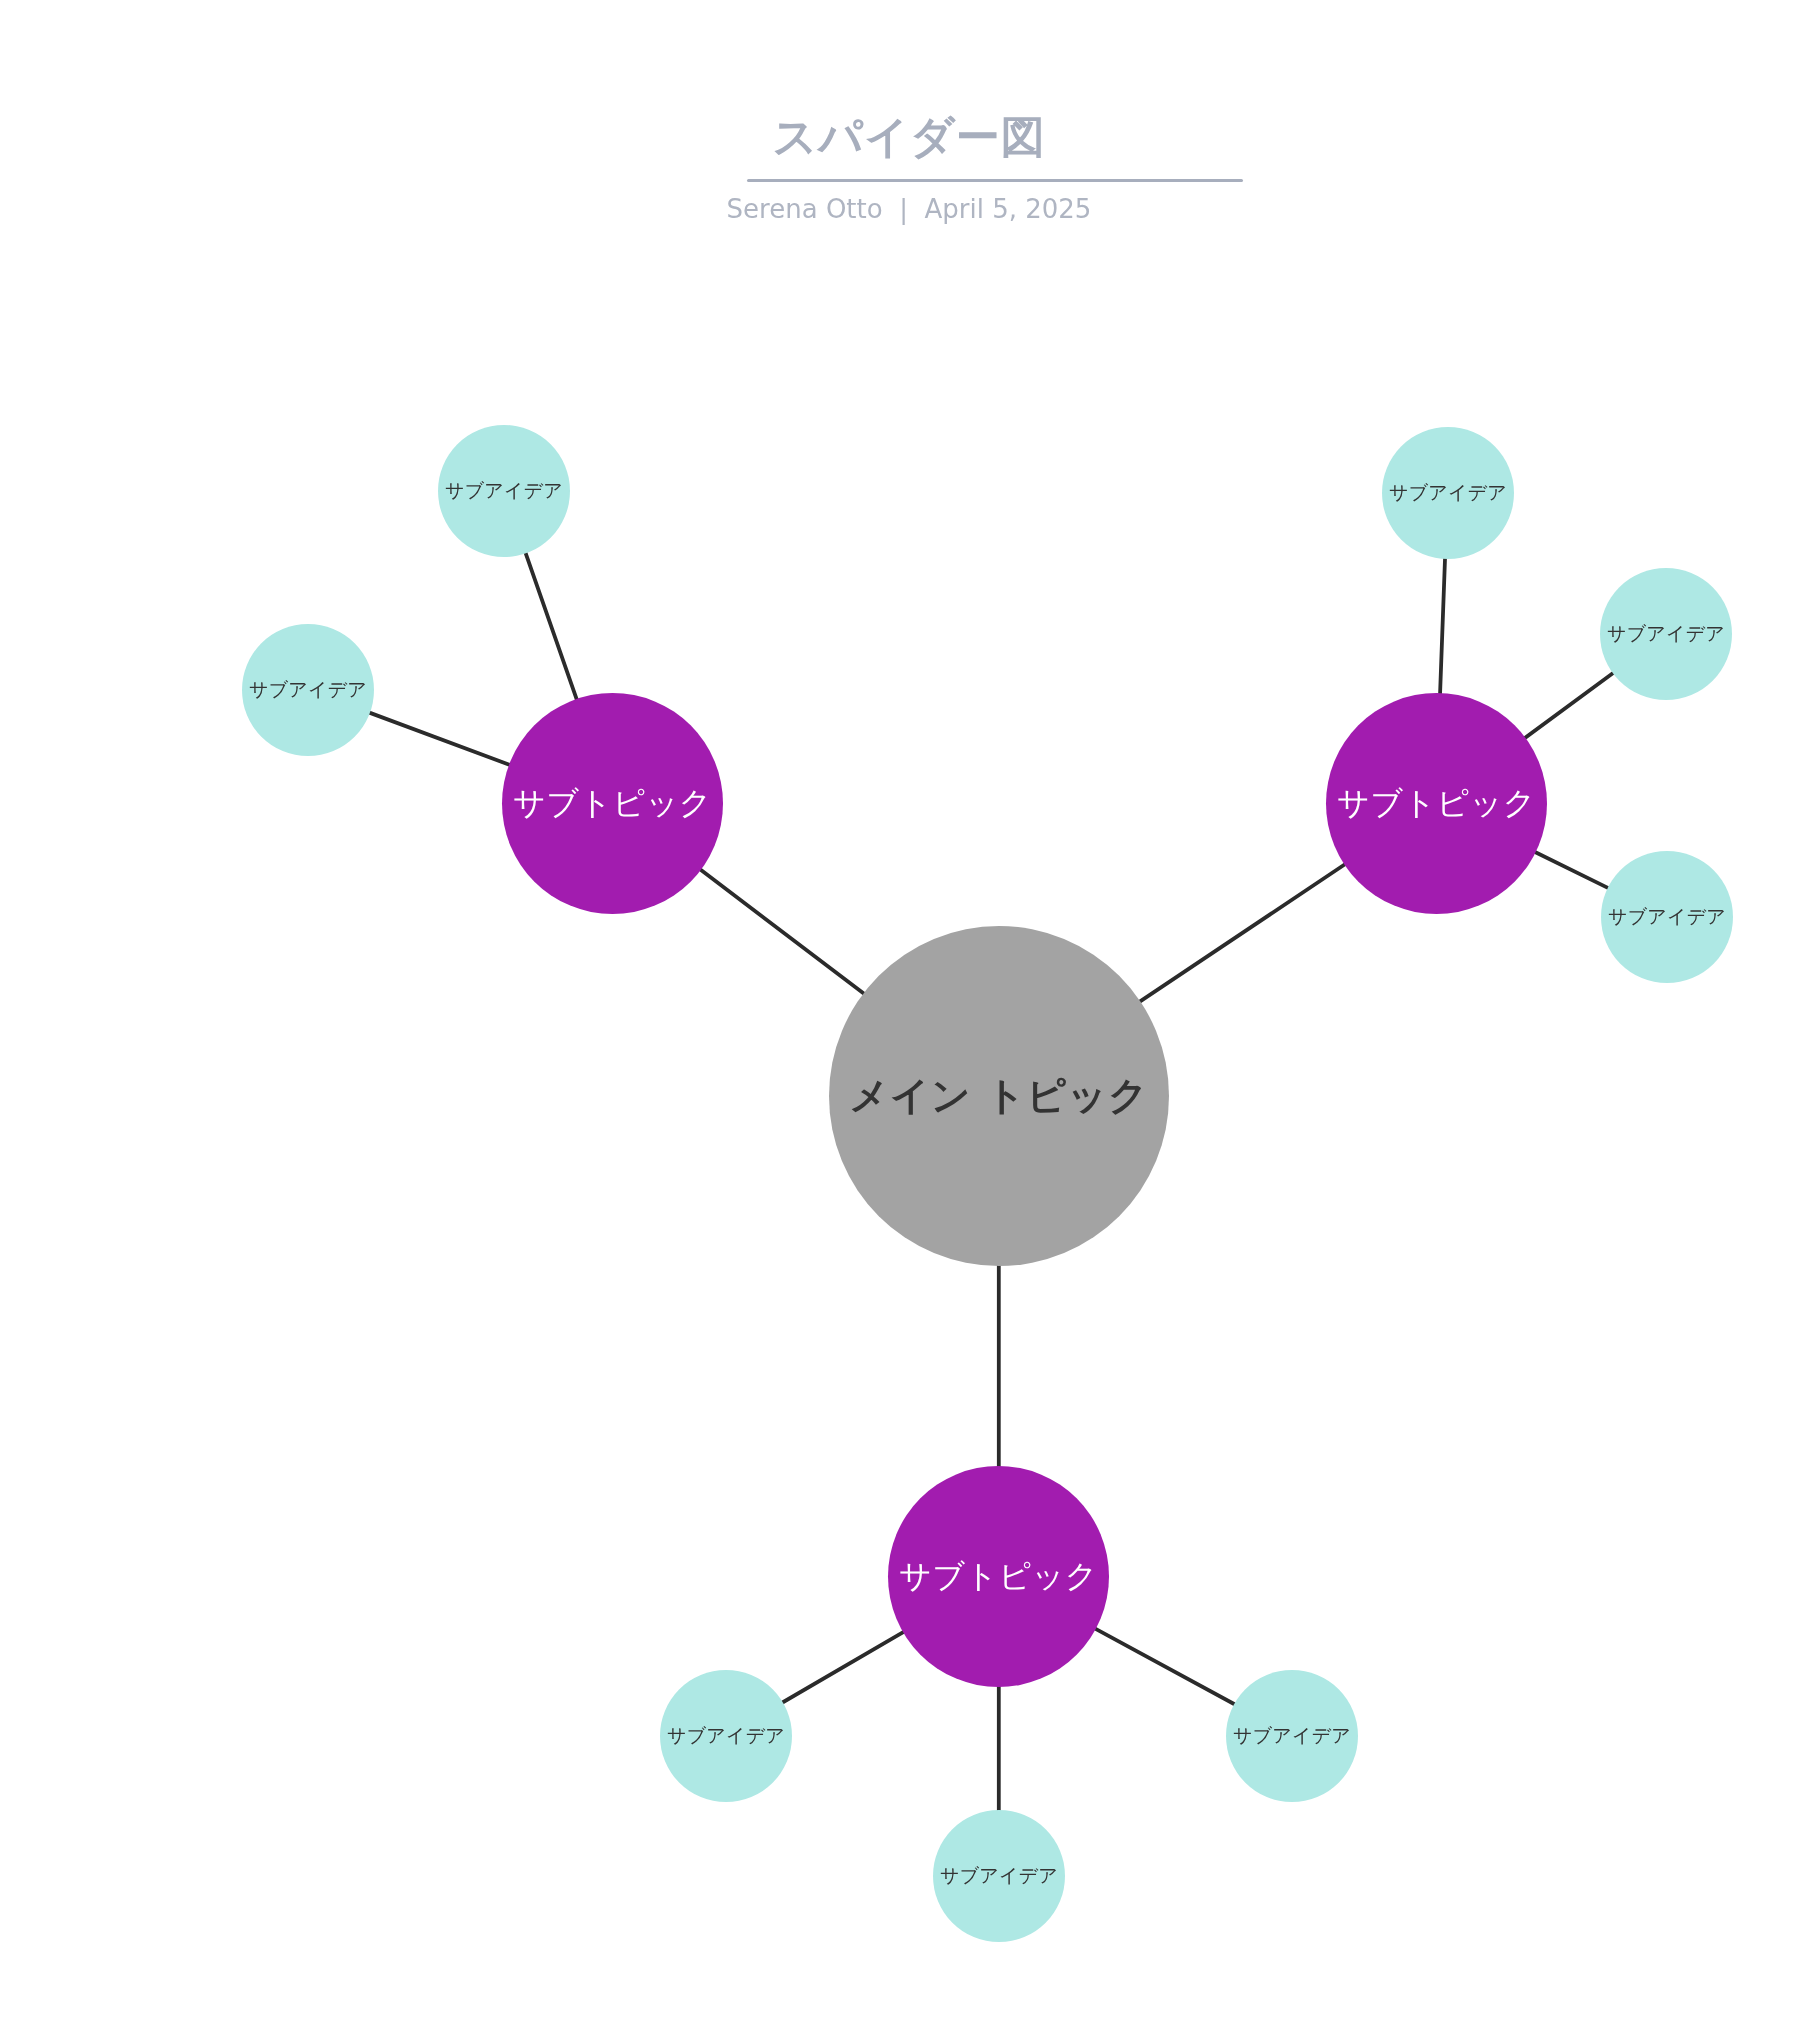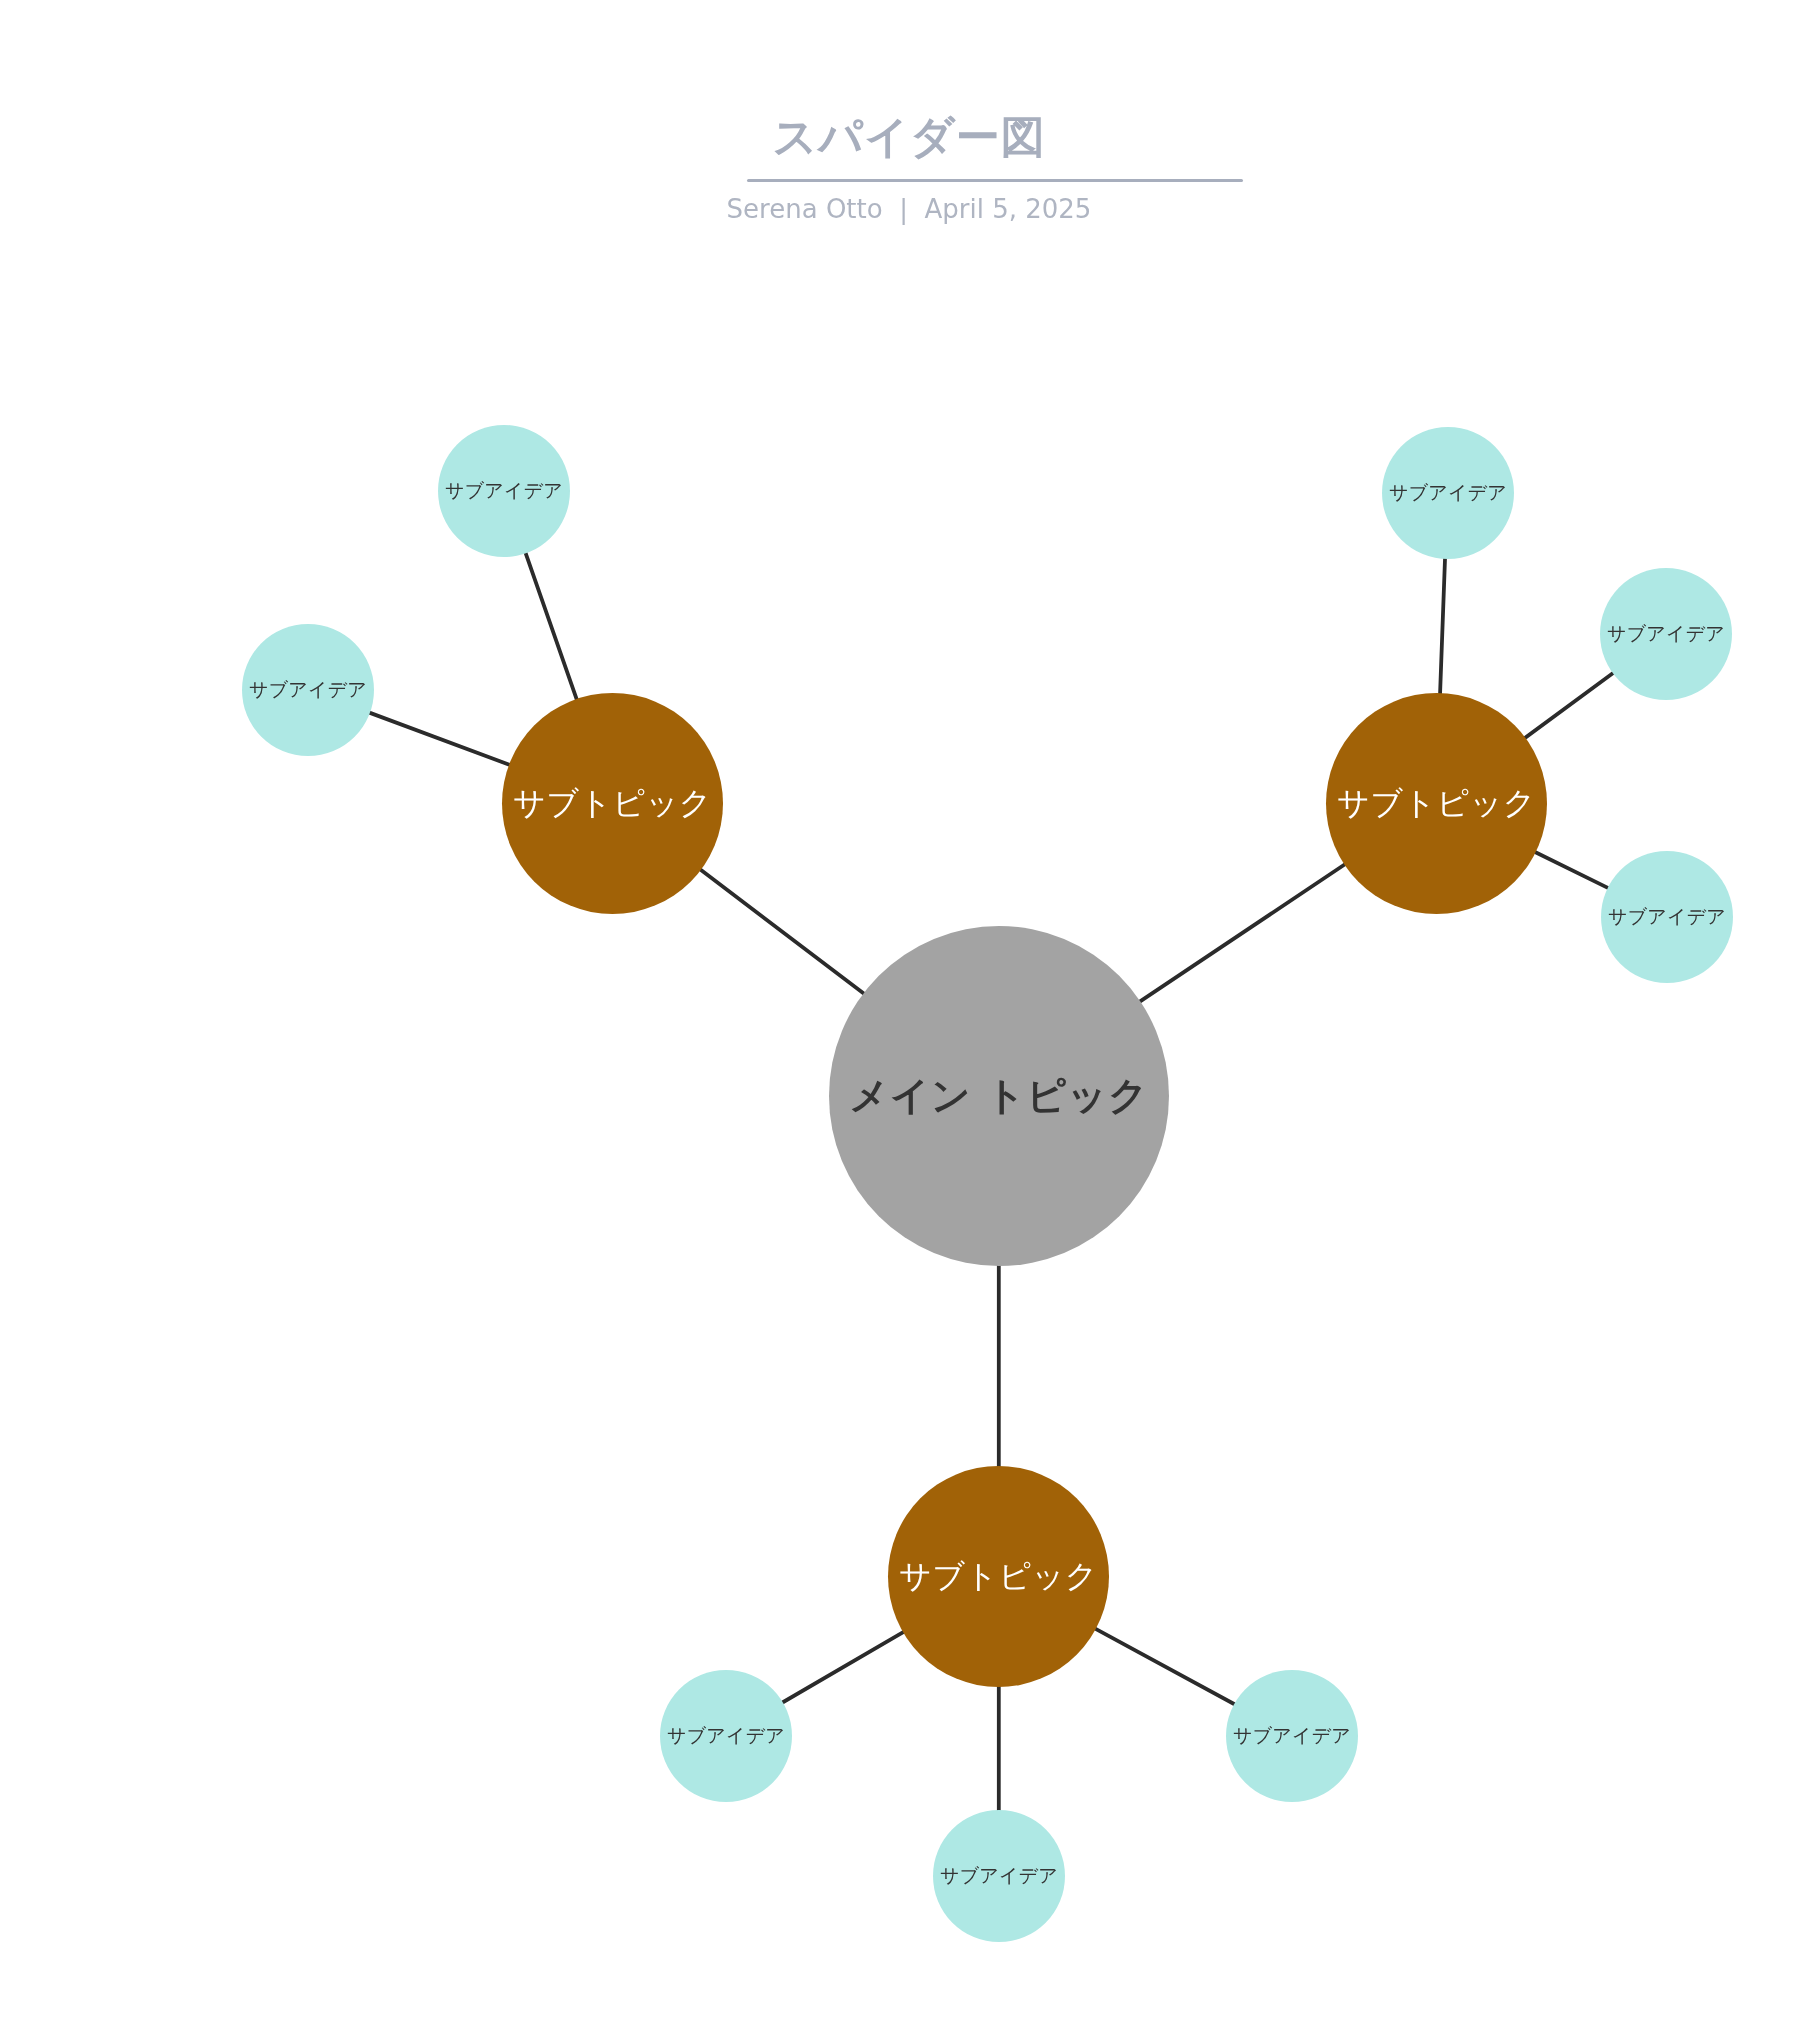--- a/index.html
+++ b/index.html
@@ -84,21 +84,21 @@
     padding: 0 4.5px;
   }
   .node-main {
     background: #a3a3a3;
     color: #333333;
     font-weight: 700;
     font-size: 39px;
     letter-spacing: 0.8px;
   }
   .node-sub {
-    background: #a16207;
+    background: #a21caf;
     color: #FFFFFF;
     font-weight: 400;
     font-size: 32px;
     letter-spacing: 0.4px;
   }
   .node-idea {
     background: #AEE8E4;
     color: #333333;
     font-weight: 400;
     font-size: 19px;

